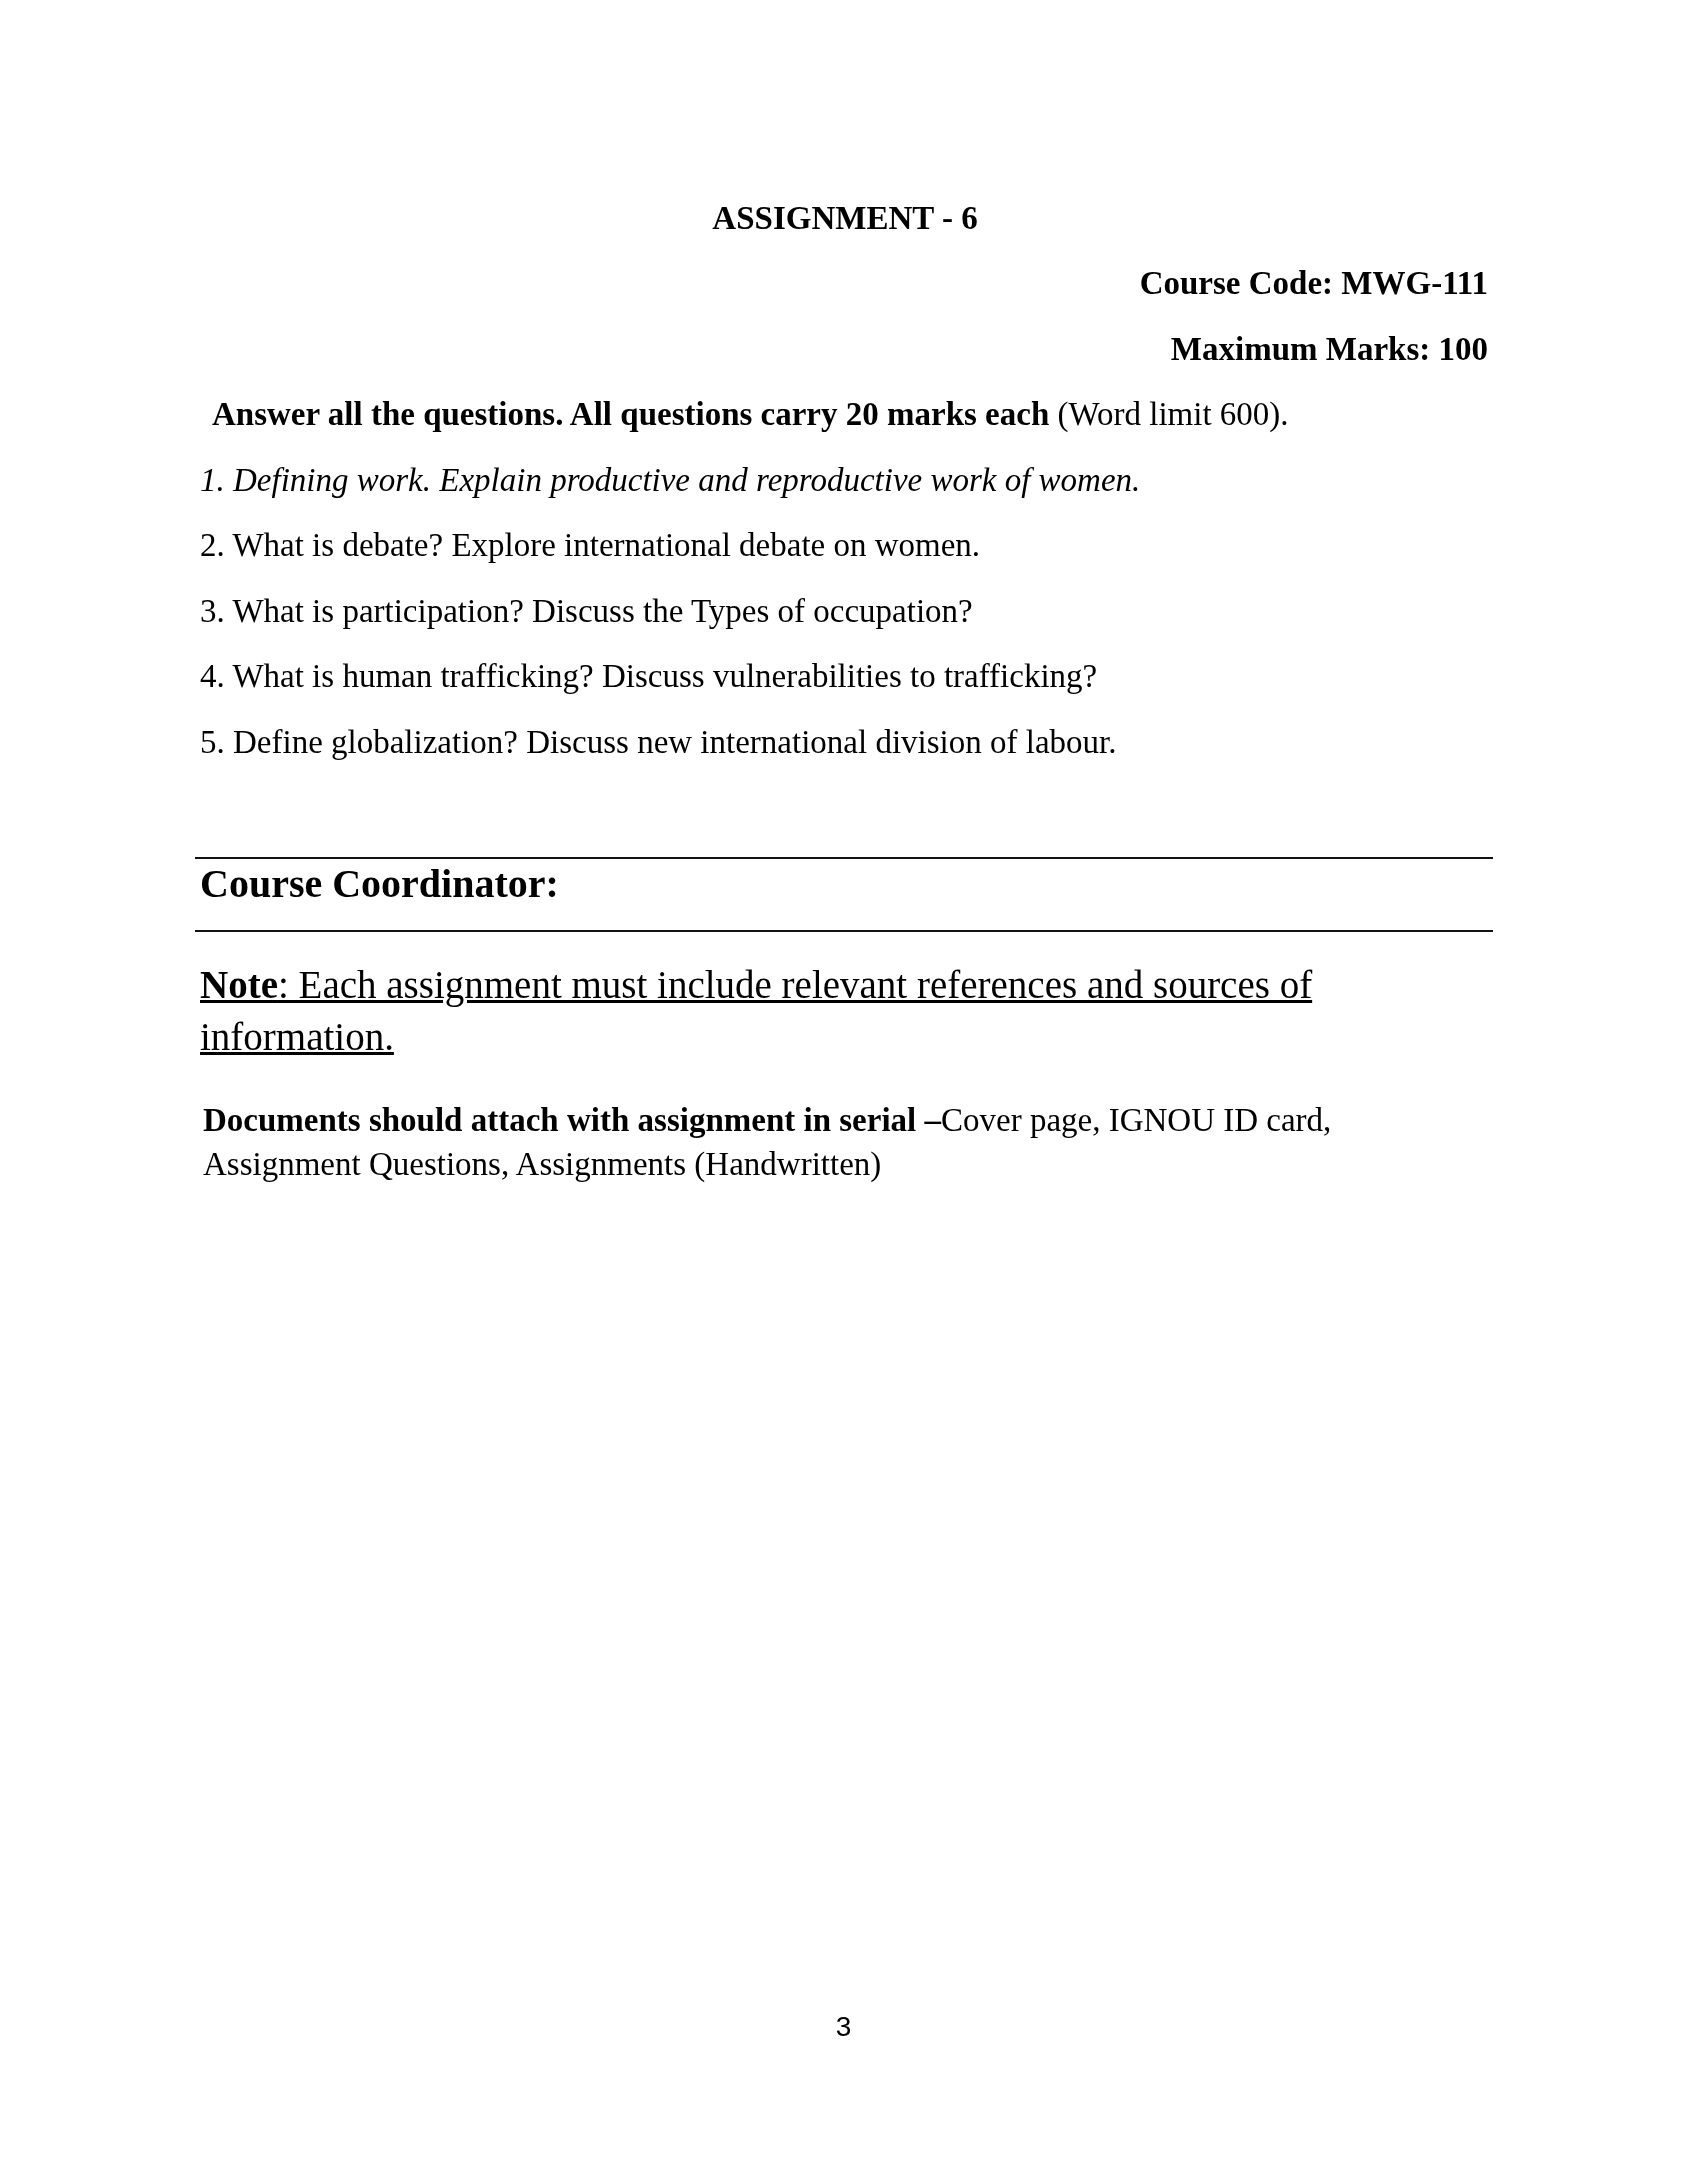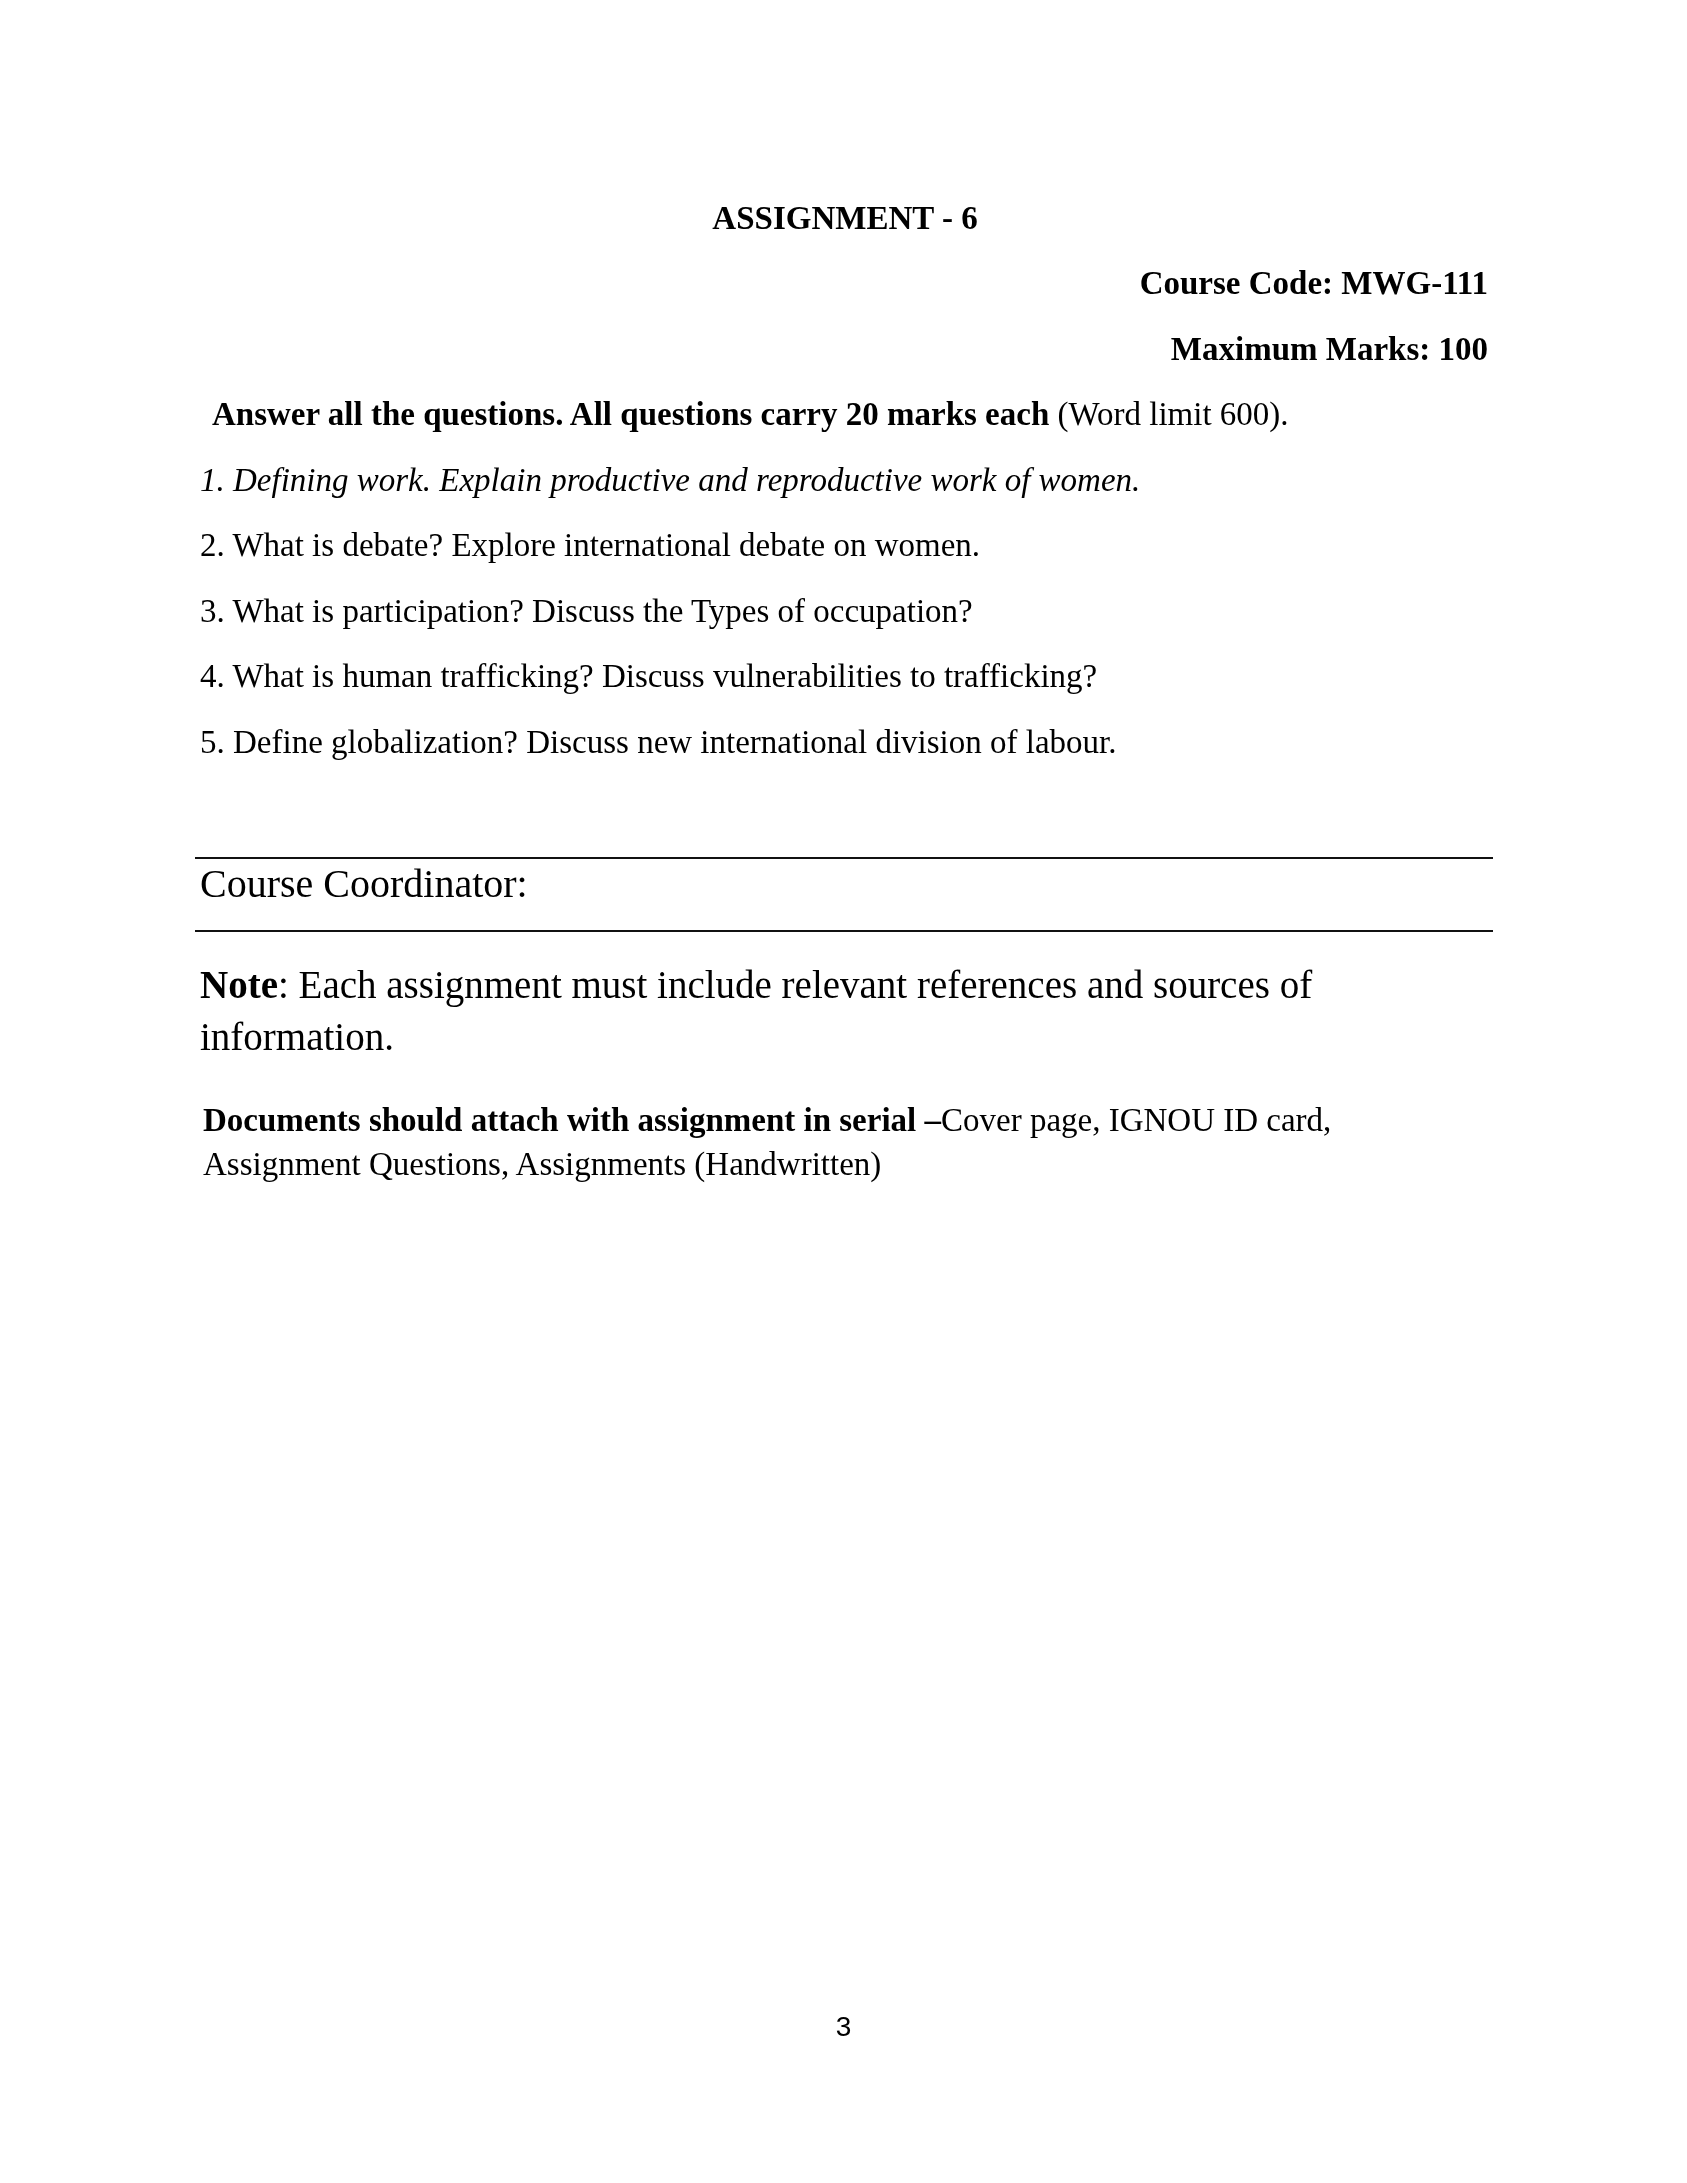--- a/index.html
+++ b/index.html
@@ -56,31 +56,32 @@
     height: 2px;
     background: #111111;
   }
   #rule-top { top: 857px; }
   #rule-bottom { top: 930px; }
 
   #coordinator {
     left: 200px;
     top: 864px;
     font-size: 40px;
-    font-weight: normal;
+    font-weight: bold;
   }
 
   #note {
     position: absolute;
     left: 200px;
     top: 959px;
     width: 1138px;
     font-size: 39px;
     line-height: 52px;
     margin: 0;
+    text-decoration: underline;
   }
 
   #documents {
     position: absolute;
     left: 191px;
     top: 1086px;
     width: 1164px;
     font-size: 33px;
     line-height: 44px;
     margin: 12px;

